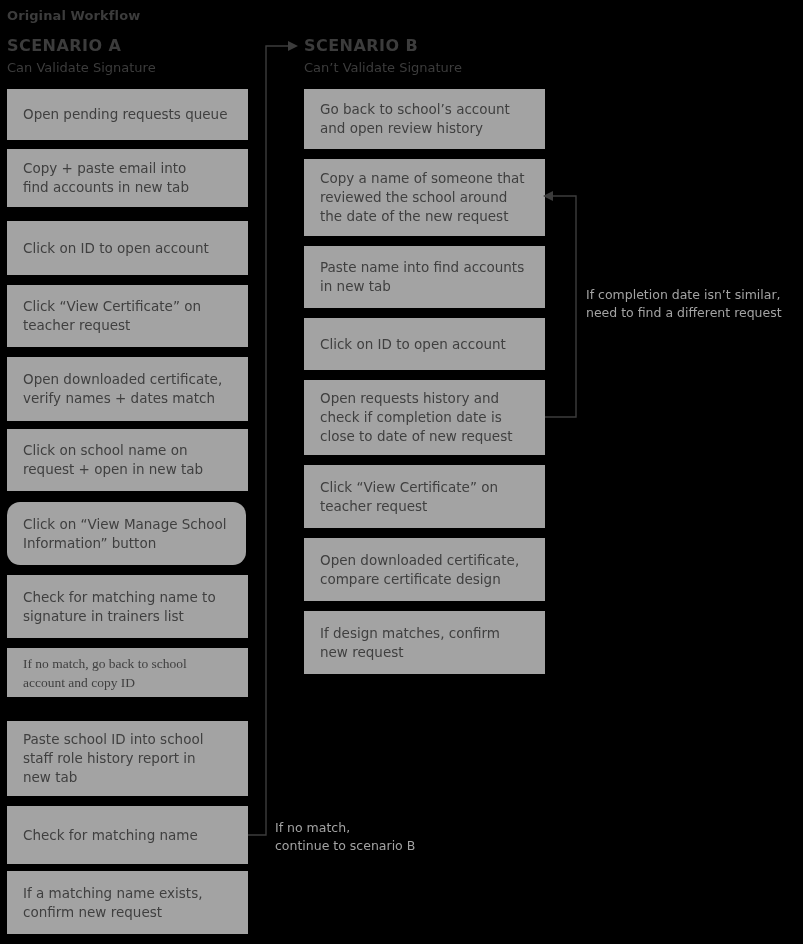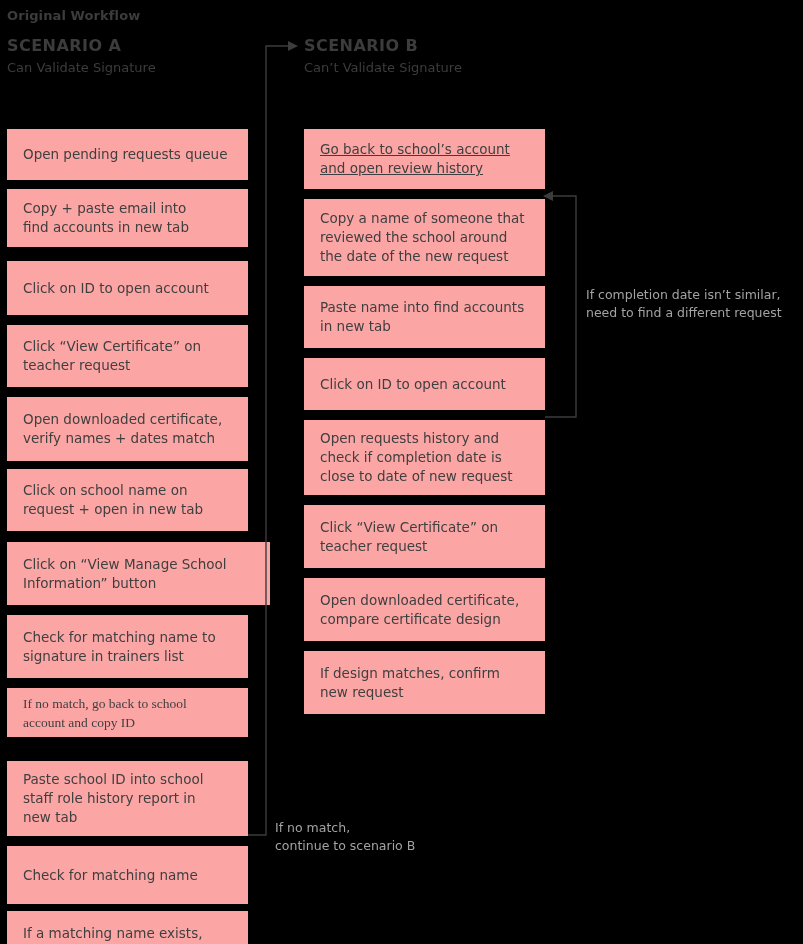--- a/index.html
+++ b/index.html
@@ -45,29 +45,28 @@
     font-size: 13px;
     font-weight: normal;
     line-height: 15px;
     margin-top: 7px;
   }
   .head-a { left: 7px; top: 39px; }
   .head-b { left: 304px; top: 39px; }
 
   .node {
     position: absolute;
-    background: #fca5a5;
+    background: #a3a3a3;
     color: #3f3f3f;
     font-size: 13.5px;
     line-height: 19px;
     box-sizing: border-box;
     padding: 0 16px;
     display: flex;
     align-items: center;
-    margin-top: 40px;
   }
   .node span { display: block; }
 
   .annot {
     position: absolute;
     color: #a3a3a3;
     font-size: 12.5px;
     line-height: 18px;
     white-space: pre-line;
   }
@@ -118,21 +117,21 @@
 teacher request</span>
     </div>
   <div class="node" style="left:7px;top:357px;width:241px;height:64px;">
     <span style="white-space: pre-line;">Open downloaded certificate,
 verify names + dates match</span>
     </div>
   <div class="node" style="left:7px;top:429px;width:241px;height:62px;">
     <span style="white-space: pre-line;">Click on school name on
 request + open in new tab</span>
     </div>
-  <div class="node" style="left:7px;top:502px;width:263px;height:63px;">
+  <div class="node" style="left:7px;top:502px;width:239px;height:63px;border-radius:13px;">
     <span style="white-space: pre-line;">Click on “View Manage School
 Information” button</span>
     </div>
   <div class="node" style="left:7px;top:575px;width:241px;height:63px;">
     <span style="white-space: pre-line;">Check for matching name to
 signature in trainers list</span>
     </div>
   <div class="node" style="left:7px;top:648px;width:241px;height:49px;font-family:Liberation Serif, serif;">
     <span style="white-space: pre-line;">If no match, go back to school
 account and copy ID</span>
@@ -144,21 +143,21 @@
     </div>
   <div class="node" style="left:7px;top:806px;width:241px;height:58px;">
     <span style="white-space: pre-line;">Check for matching name</span>
     </div>
   <div class="node" style="left:7px;top:871px;width:241px;height:63px;">
     <span style="white-space: pre-line;">If a matching name exists,
 confirm new request</span>
     </div>
 
   <div class="node" style="left:304px;top:89px;width:241px;height:60px;">
-    <span style="white-space: pre-line; text-decoration: underline;">Go back to school’s account
+    <span style="white-space: pre-line;">Go back to school’s account
 and open review history</span>
     </div>
   <div class="node" style="left:304px;top:159px;width:241px;height:77px;">
     <span style="white-space: pre-line;">Copy a name of someone that
 reviewed the school around
 the date of the new request</span>
     </div>
   <div class="node" style="left:304px;top:246px;width:241px;height:62px;">
     <span style="white-space: pre-line;">Paste name into find accounts
 in new tab</span>

